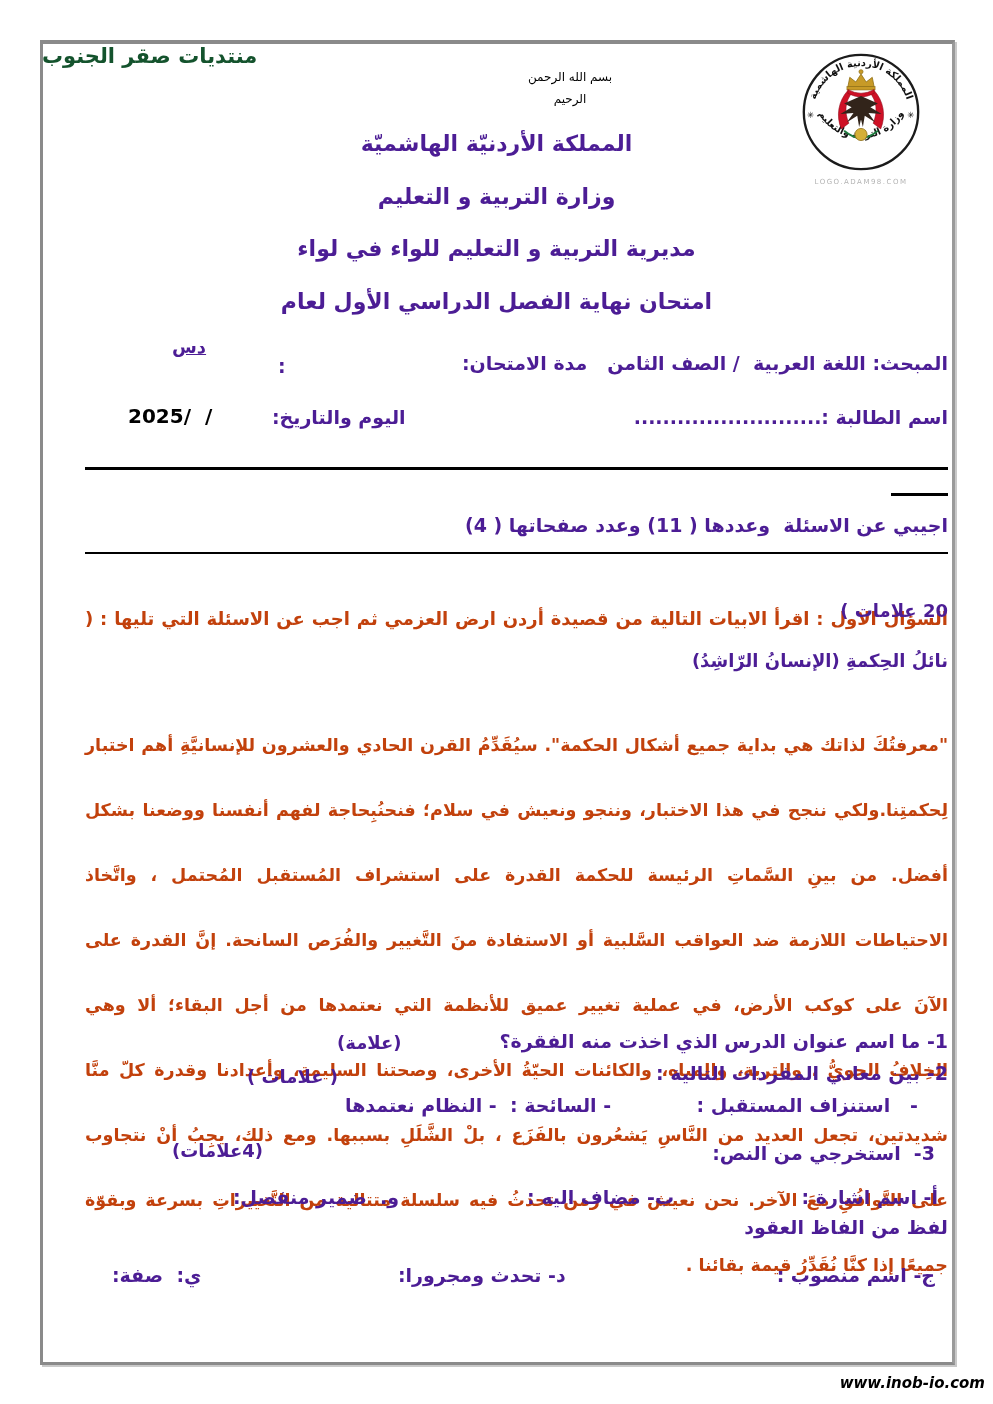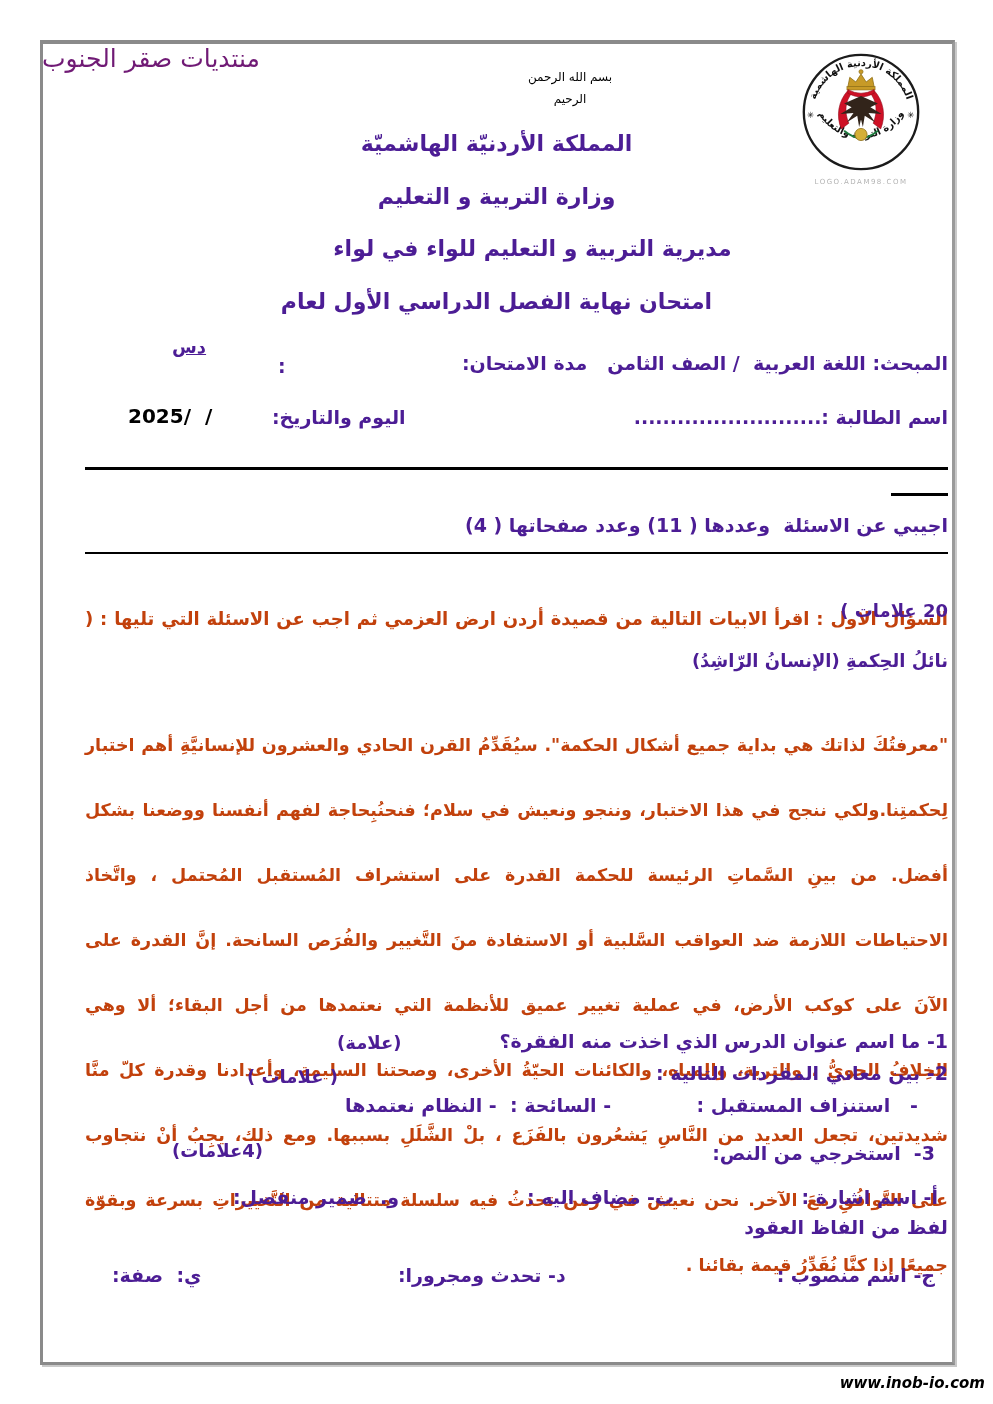--- a/index.html
+++ b/index.html
@@ -12,21 +12,21 @@
   .just{direction:rtl;font-weight:bold;color:#c2410c;text-align:justify;text-align-last:justify;margin-top:32px;}
   .last-line{text-align:right;text-align-last:right;}
   .rule{background:#000;}
   .frame{
     left:40px;top:40px;width:909px;height:1318px;
     border-top:4px solid #8a8a8a;border-left:3px solid #8a8a8a;
     border-right:3px solid #9a9a9a;border-bottom:3px solid #8a8a8a;
     box-shadow:2px 2px 0 #c9c9c9;
     background:transparent;
   }
-  .watermark{color:#701a75;font-size:25px;font-weight:normal;direction:rtl;white-space:pre;}
+  .watermark{color:#14532d;font-size:21px;font-weight:bold;direction:rtl;white-space:pre;}
   .bismillah{left:470px;top:66px;width:200px;text-align:center;font-weight:normal;
     font-size:12px;line-height:22px;direction:rtl;}
   .hline{left:40px;width:913px;text-align:center;font-size:22px;}
   .footer-url{font-size:15px;font-weight:bold;font-style:italic;letter-spacing:0px;}
   .caption{font-size:7px;color:#b3b3b3;letter-spacing:1.5px;text-align:center;font-weight:normal;}
   .para{left:85px;top:697px;width:863px;font-size:17.5px;line-height:33px;}
   .q{font-size:19px;}
   .underline{text-decoration:underline;}
 </style>
 </head>
@@ -72,21 +72,21 @@
 
   <path d="M46,84 Q56,92 64,92" fill="none" stroke="#1d7a3d" stroke-width="2"></path>
   <path d="M82,84 Q72,92 64,92" fill="none" stroke="#1d7a3d" stroke-width="2"></path>
 
   <circle cx="64" cy="88" r="6.5" fill="#d4af37" stroke="#8a6a10" stroke-width="0.8"></circle>
 </svg>
 <div class="abs caption" style="left:781px;top:178px;width:160px;">LOGO.ADAM98.COM</div>
 
 <div class="abs ar hline" style="top:131px;">المملكة الأردنيّة الهاشميّة</div>
 <div class="abs ar hline" style="top:184px;">وزارة التربية و التعليم</div>
-<div class="abs ar hline" style="top:236px;padding-left:36px;">مديرية التربية و التعليم للواء في لواء</div>
+<div class="abs ar hline" style="top:236px;">مديرية التربية و التعليم للواء في لواء</div>
 <div class="abs ar hline" style="top:289px;">امتحان نهاية الفصل الدراسي الأول لعام</div>
 
 <div class="abs ar underline" style="left:172px;top:336px;font-size:18px;">دس</div>
 <div class="abs ar q" style="right:45px;top:352px;">المبحث: اللغة العربية  / الصف الثامن   مدة الامتحان:</div>
 <div class="abs ar q" style="left:278px;top:355px;">:</div>
 
 <div class="abs ar q" style="right:45px;top:406px;">اسم الطالبة :..........................</div>
 <div class="abs ar q" style="left:272px;top:406px;">اليوم والتاريخ:</div>
 <div class="abs" style="left:128px;top:404px;font-size:20px;font-weight:bold;direction:ltr;white-space:pre;">2025/  /</div>
 

